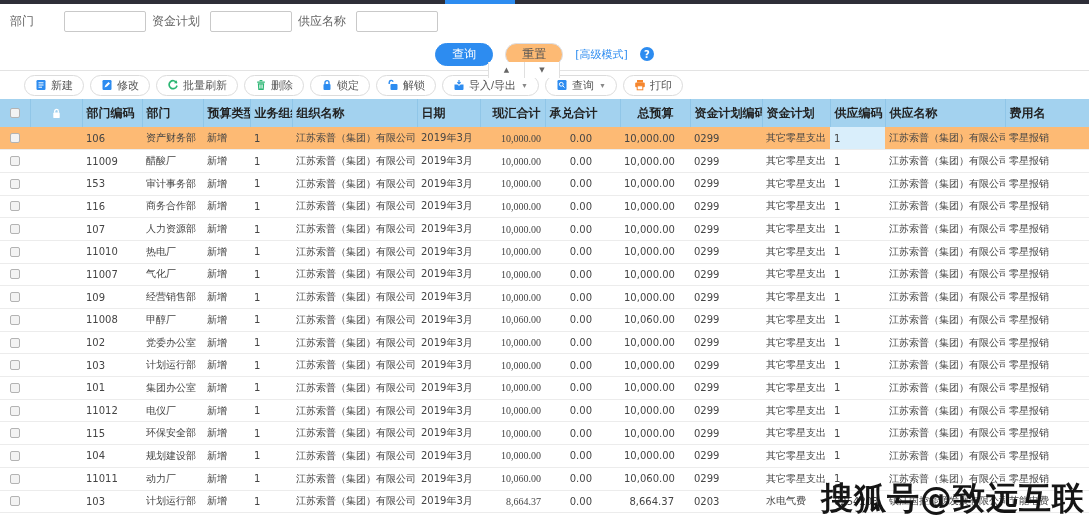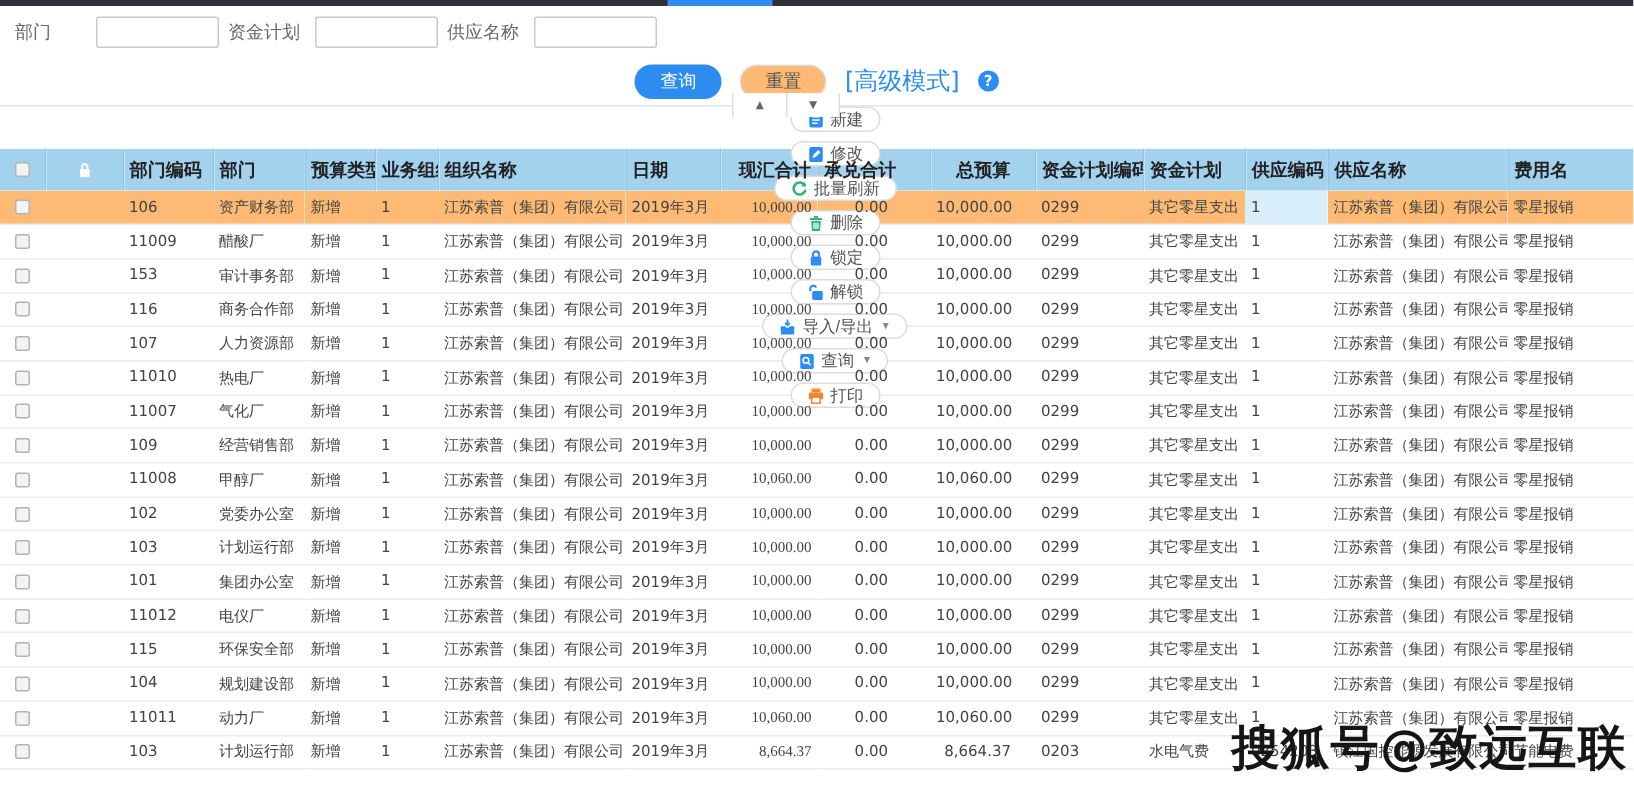--- a/index.html
+++ b/index.html
@@ -20,30 +20,30 @@
   .filter-label { color:#666; font-size:12px; }
   .filter-label.gap-wide { margin-right:30px; }
   .filter-label.gap-std  { margin-right:10px; }
   .filter-input { width:82px; height:21px; border:1px solid #c9c9c9; border-radius:2px; outline:none; padding:0 4px; font-size:12px; }
 
   
   .btn-row { display:flex; align-items:center; justify-content:center; height:32px; gap:12px; }
   .btn { height:23px; padding:0 16px; border-radius:12px; font-size:12px; cursor:pointer; display:inline-flex; align-items:center; }
   .btn-primary { background:#2d8cf0; border:1px solid #2d8cf0; color:#fff; }
   .btn-plain { background:#fdba74; border:1px solid #dcdfe6; color:#555; }
-  .adv-link { color:#2d8cf0; font-size:16px; cursor:pointer; }
+  .adv-link { color:#2d8cf0; font-size:11px; cursor:pointer; }
   .help-dot { width:14px; height:14px; border-radius:50%; background:#2d8cf0; color:#fff; font-size:10px; font-weight:bold; display:inline-flex; align-items:center; justify-content:center; cursor:pointer; }
 
   .divider { border-top:1px solid #e3e3e3; position:relative; }
   .collapse-ctrl { position:absolute; top:-9px; left:488px; display:flex; background:#fff; z-index:4; }
   .collapse-ctrl span { width:36px; text-align:center; font-size:7px; color:#666; line-height:16px; border-left:1px solid #e0e0e0; cursor:pointer; }
   .collapse-ctrl span:last-child { border-right:1px solid #e0e0e0; }
 
   
-  .toolbar { display:flex; align-items:center; gap:6px; height:28px; padding-left:24px;flex-direction:column; }
+  .toolbar { display:flex; align-items:center; gap:6px; height:28px; padding-left:24px; }
   .tbtn { display:inline-flex; align-items:center; gap:4px; height:21px; padding:0 10px; background:#fff; border:1px solid #dcdcdc; border-radius:11px; font-size:11px; color:#555; cursor:pointer; white-space:nowrap; }
   .tbtn .ticon { display:inline-flex; width:12px; height:12px; }
   .tbtn .caret { font-size:7px; color:#888; margin-left:1px; }
 
   
   table { border-collapse:collapse; table-layout:fixed; width:1089px; }
   th { background:#a3d2ef; height:28px; font-size:12px; font-weight:bold; color:#222; text-align:left; padding:0 4px; border-right:1px solid #90c6e8; white-space:nowrap; overflow:hidden; cursor:pointer; }
   th:last-child { border-right:none; }
   td { height:22.7px; font-size:10px; color:#444; padding:0 4px; border-bottom:1px solid #ececec; white-space:nowrap; overflow:hidden; background:#fff; }
   tr.row-active td { background:#fdba74; }

